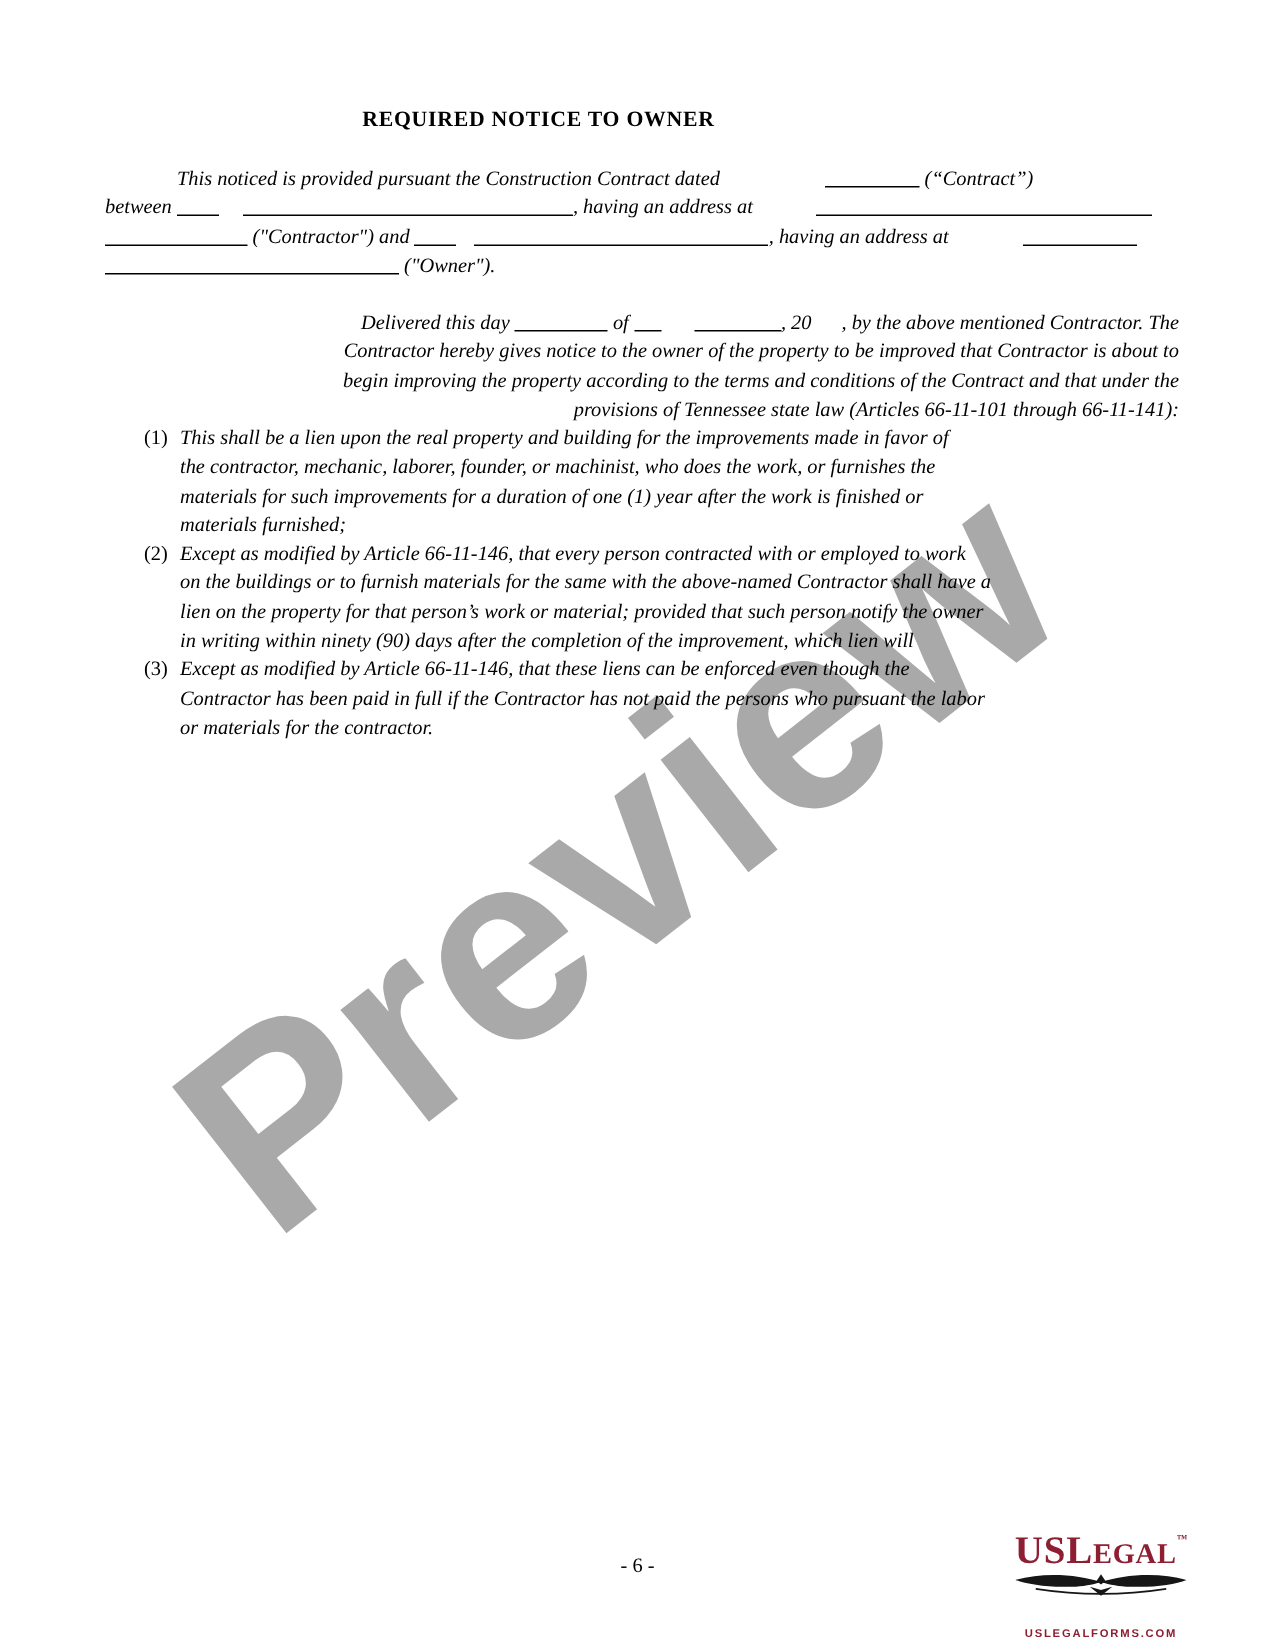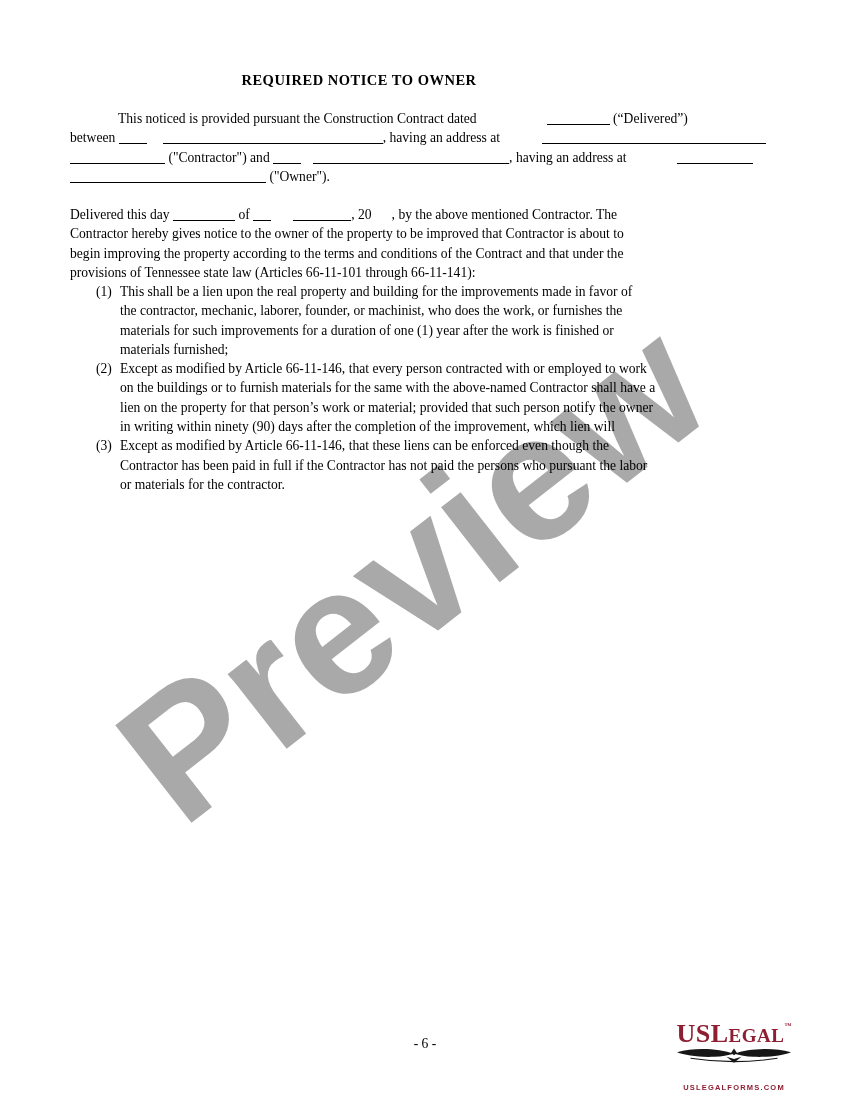--- a/index.html
+++ b/index.html
@@ -15,24 +15,24 @@
     font-weight:bold;font-size:180px;line-height:1;
     color:var(--wm,#a9a9a9);white-space:nowrap;pointer-events:none;
   }
   .content{position:absolute;inset:0;z-index:2;}
   .doc-title{
     position:absolute;top:72px;left:0;width:718px;text-align:center;
     font-weight:bold;font-size:14.5px;letter-spacing:0.5px;
   }
   .para{position:absolute;left:70px;width:716px;font-size:13.6px;}
   #para1{top:109px;}
-  #para2{top:205px;}
+  #para2{top:205px;text-align:right;}
   #list{top:282px;position:absolute;left:70px;width:716px;font-size:13.6px;}
   .line{height:19.3px;line-height:19.3px;white-space:nowrap;}
-  .txt{white-space:pre;}
+  .txt{white-space:pre;font-style:italic;}
   .blank{
     display:inline-block;height:12px;vertical-align:-2px;
     border-bottom:1.4px solid #000;
   }
   .hgap{display:inline-block;height:1px;}
   .list-item{position:relative;padding-left:50px;}
   .list-marker{position:absolute;left:26px;top:0;height:19.3px;line-height:19.3px;}
   .footer-page{
     position:absolute;top:1036px;left:0;width:850px;text-align:center;
     font-size:13.6px;
@@ -55,21 +55,21 @@
 </head>
 <body style="--brand: #8e1f33; --wm: #a9a9a9;">
 
 <div class="watermark">Preview</div>
 
 <div class="content">
 
   <div class="doc-title">REQUIRED NOTICE TO OWNER</div>
 
   <div class="para" id="para1">
-      <div class="line"><span class="hgap" style="width: 48px;"></span><span class="txt">This noticed is provided pursuant the Construction Contract dated</span><span class="hgap" style="width: 70px;"></span><span class="blank" style="width: 63px;"></span><span class="txt"> (“Delivered”)</span></div>
+      <div class="line"><span class="hgap" style="width: 48px;"></span><span class="txt">This noticed is provided pursuant the Construction Contract dated</span><span class="hgap" style="width: 70px;"></span><span class="blank" style="width: 63px;"></span><span class="txt"> (“Contract”)</span></div>
       <div class="line"><span class="txt">between </span><span class="blank" style="width: 28px;"></span><span class="hgap" style="width: 16px;"></span><span class="blank" style="width: 220px;"></span><span class="txt">, having an address at</span><span class="hgap" style="width: 42px;"></span><span class="blank" style="width: 224px;"></span></div>
       <div class="line"><span class="blank" style="width: 95px;"></span><span class="txt"> ("Contractor") and </span><span class="blank" style="width: 28px;"></span><span class="hgap" style="width: 12px;"></span><span class="blank" style="width: 196px;"></span><span class="txt">, having an address at</span><span class="hgap" style="width: 50px;"></span><span class="blank" style="width: 76px;"></span></div>
       <div class="line"><span class="blank" style="width: 196px;"></span><span class="txt"> ("Owner").</span></div>
     </div>
 
   <div class="para" id="para2">
       <div class="line"><span class="txt">Delivered this day </span><span class="blank" style="width: 62px;"></span><span class="txt"> of </span><span class="blank" style="width: 18px;"></span><span class="hgap" style="width: 22px;"></span><span class="blank" style="width: 58px;"></span><span class="txt">, 20</span><span class="hgap" style="width: 20px;"></span><span class="txt">, by the above mentioned Contractor. The</span></div>
       <div class="line"><span class="txt">Contractor hereby gives notice to the owner of the property to be improved that Contractor is about to</span></div>
       <div class="line"><span class="txt">begin improving the property according to the terms and conditions of the Contract and that under the</span></div>
       <div class="line"><span class="txt">provisions of Tennessee state law (Articles 66-11-101 through 66-11-141):</span></div>

